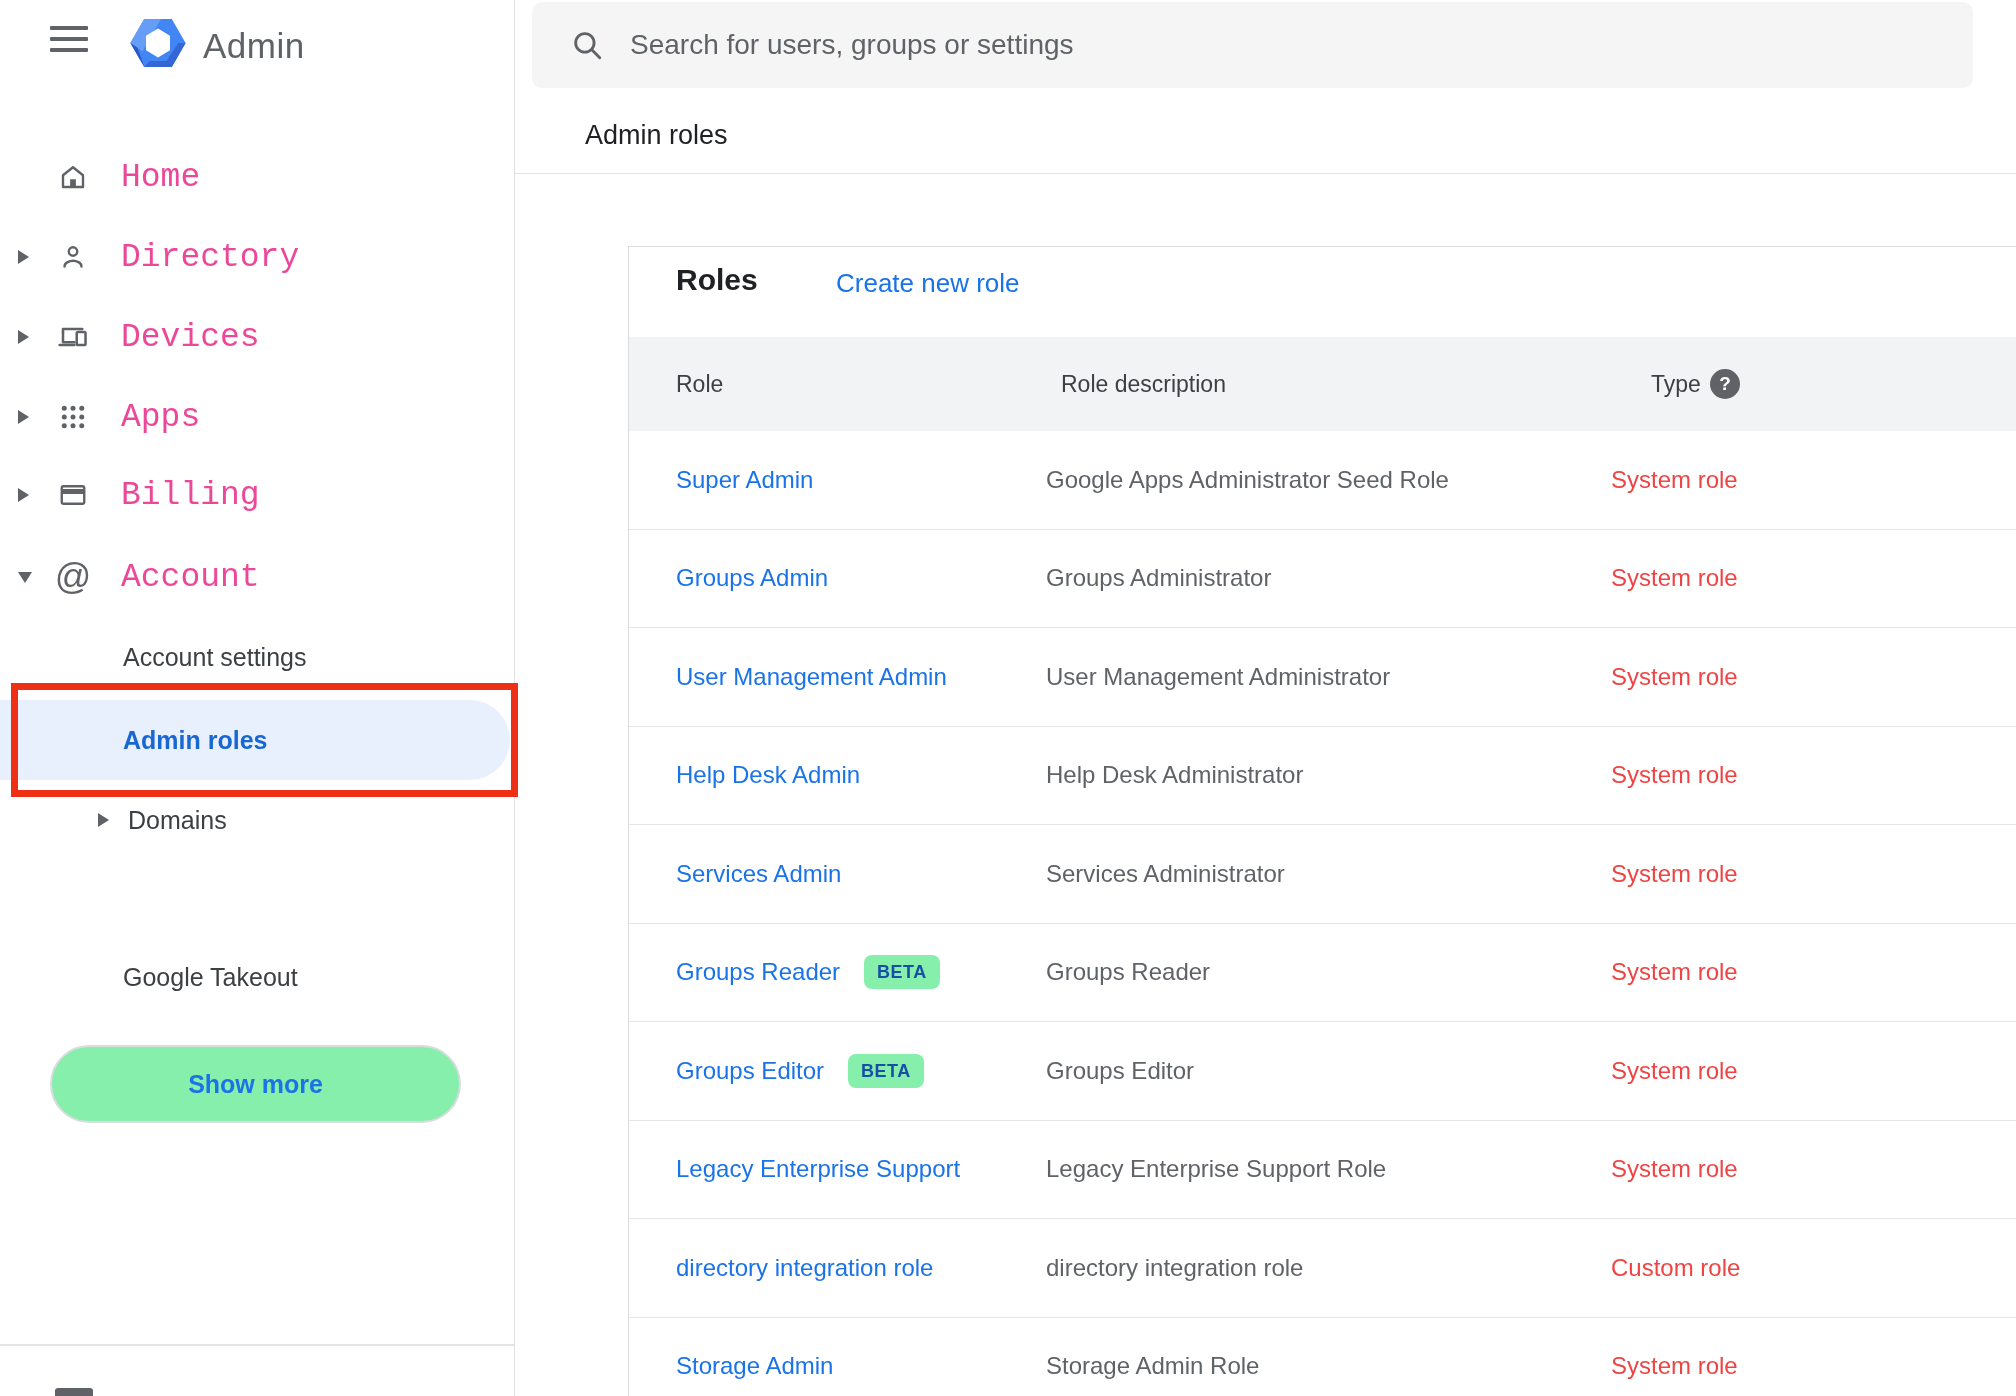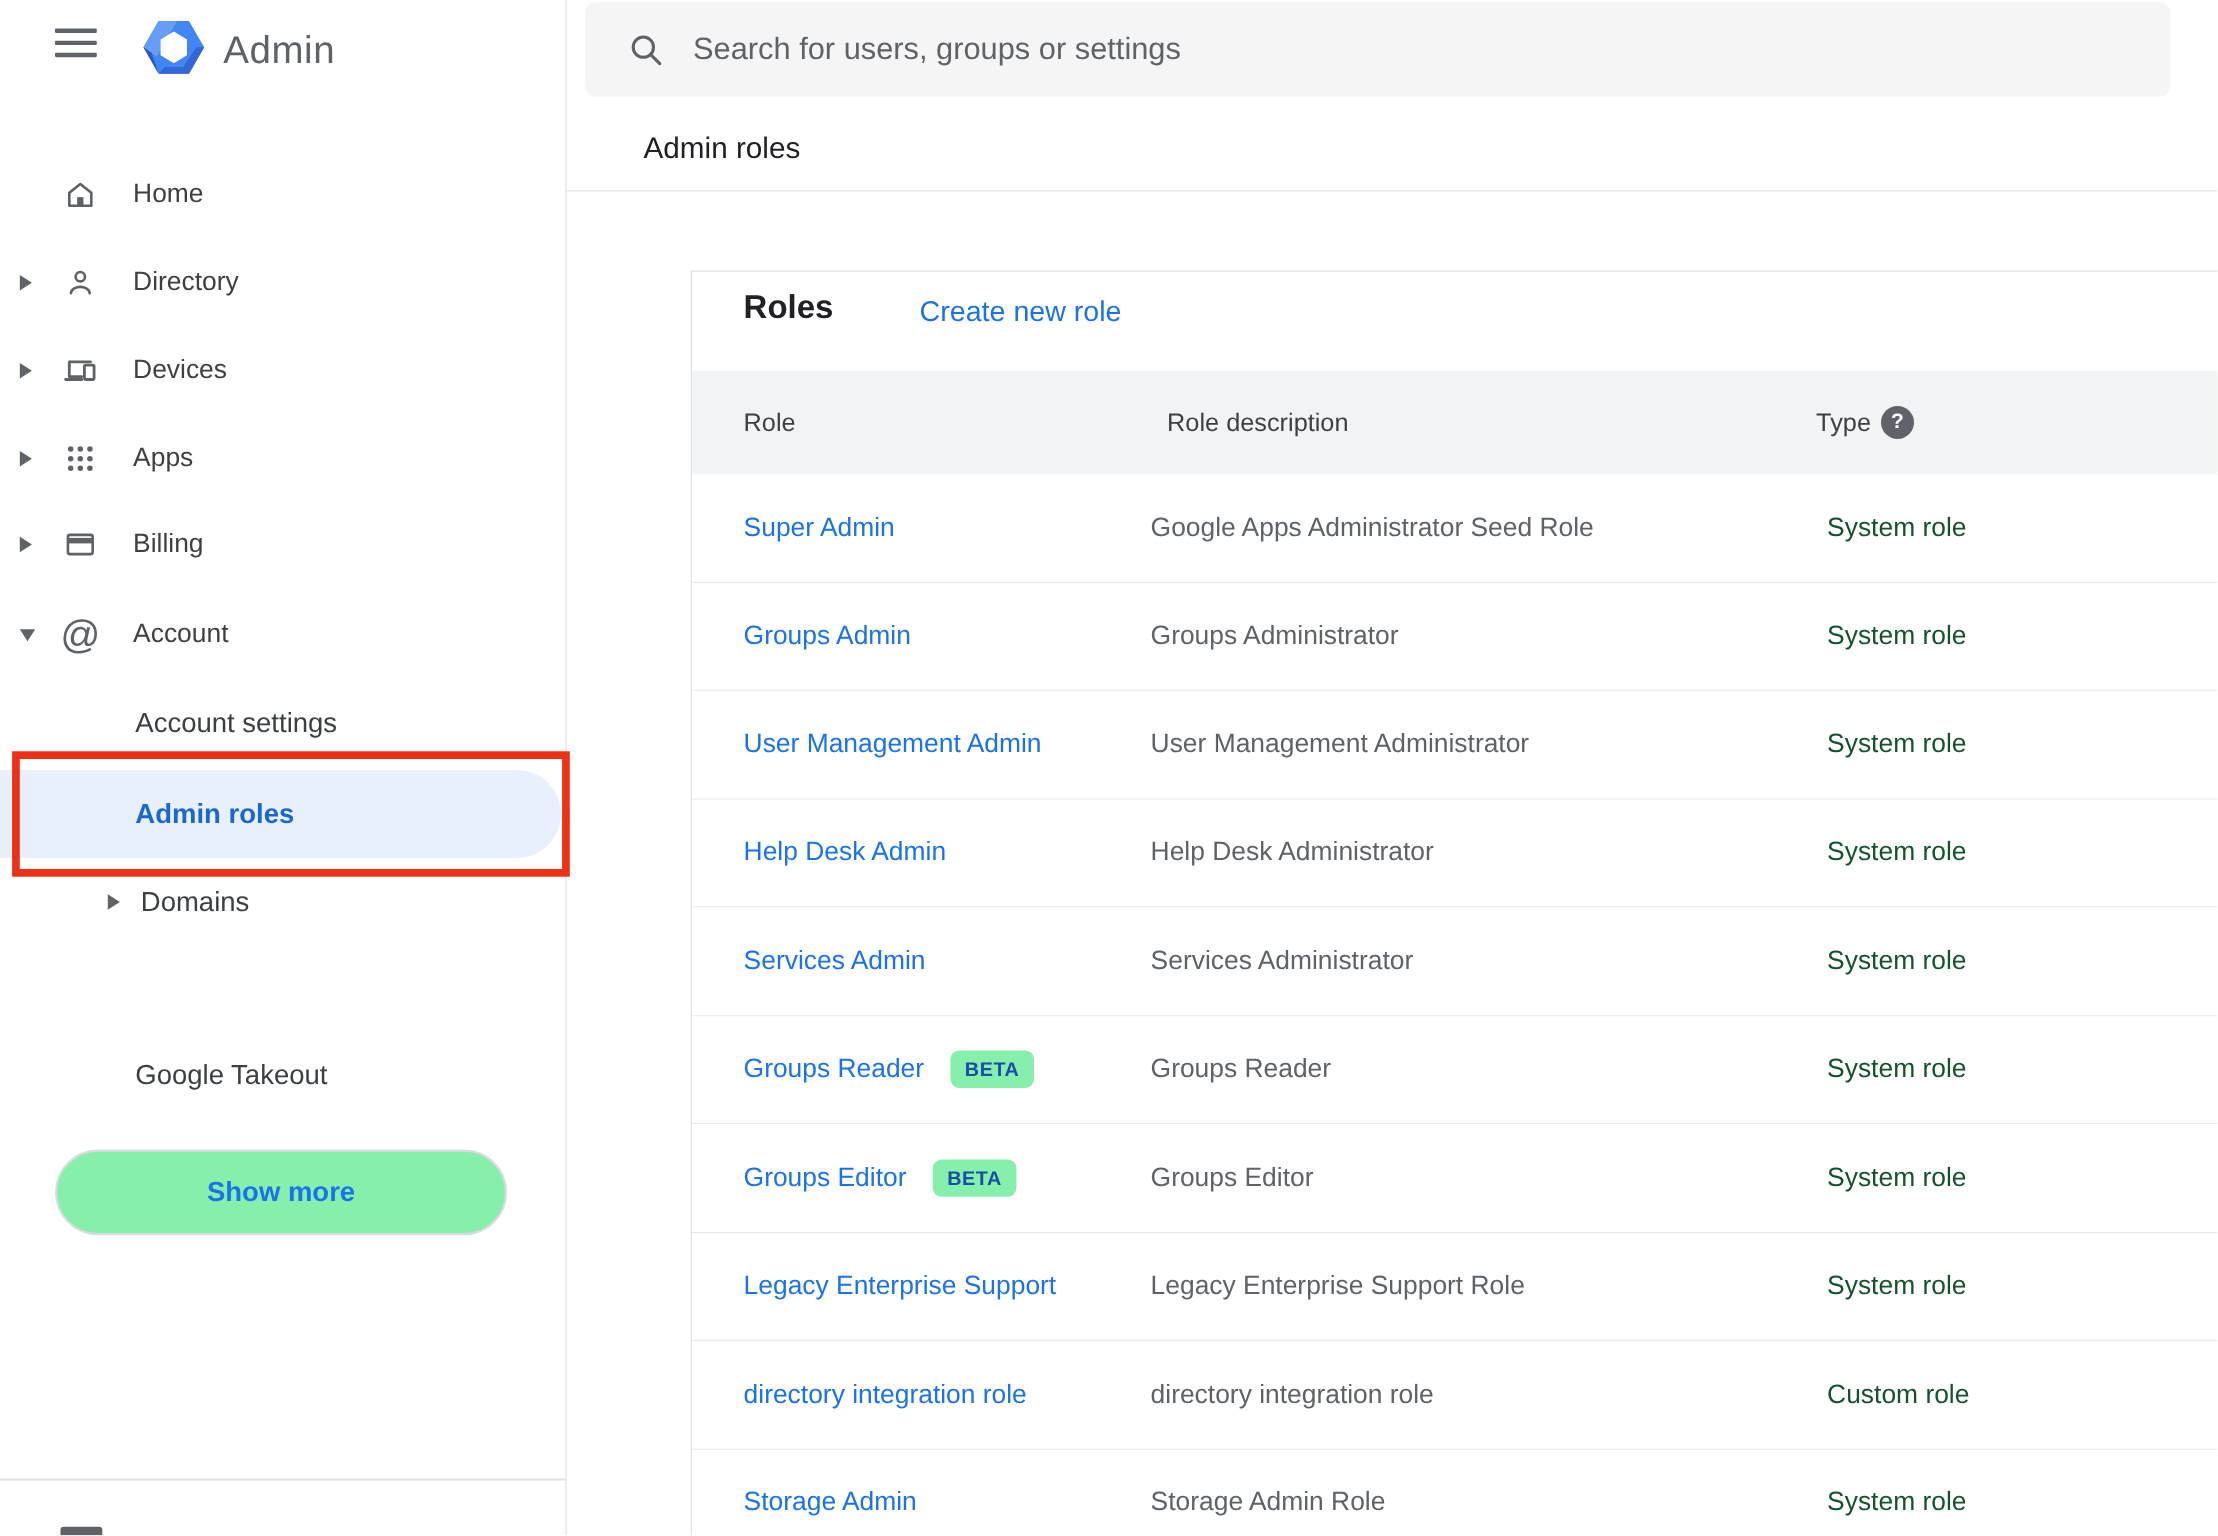--- a/index.html
+++ b/index.html
@@ -24,21 +24,21 @@
   .breadcrumb{position:absolute;left:585px;top:120px;font-size:27px;color:#202124;}
   .content-divider{position:absolute;left:514px;top:173px;width:1502px;height:1px;background:#dfe1e5;}
 
   
   .sidebar{position:absolute;left:0;top:0;width:514px;height:1396px;border-right:1px solid #e0e0e0;background:#fff;}
   .nav-item{position:absolute;left:0;width:514px;height:56px;display:flex;align-items:center;cursor:pointer;}
   .nav-item .tri{position:absolute;left:18px;}
   .tri-right{width:0;height:0;border-left:11px solid #5f6368;border-top:7px solid transparent;border-bottom:7px solid transparent;}
   .tri-down{width:0;height:0;border-top:11px solid #5f6368;border-left:7px solid transparent;border-right:7px solid transparent;}
   .nav-icon{position:absolute;left:56px;width:34px;height:34px;display:flex;align-items:center;justify-content:center;color:#5f6368;}
-  .nav-label{position:absolute;left:121px;font-size:24px;color:#404040;white-space:nowrap;}
+  .nav-label{position:absolute;left:121px;font-size:33px;color:#ec4899;white-space:nowrap;font-family:Liberation Mono, monospace;}
   .sub-label{position:absolute;left:123px;font-size:25px;color:#3c4043;white-space:nowrap;}
   .at-glyph{font-size:36px;color:#5f6368;line-height:34px;}
   .active-pill{position:absolute;left:0;top:700px;width:510px;height:80px;background:#e8f0fe;
                border-radius:0 40px 40px 0;display:flex;align-items:center;cursor:pointer;}
   .active-pill .sub-label{color:#1967d2;font-weight:bold;}
   .show-more{position:absolute;left:50px;top:1045px;width:407px;height:74px;border:2px solid #dadce0;
              border-radius:39px;display:flex;align-items:center;justify-content:center;
              font-size:25px;font-weight:bold;color:#1a73e8;background:#86efac;cursor:pointer;}
   .sidebar-divider{position:absolute;left:0;top:1344px;width:514px;height:2px;background:#e4e4e4;}
   .partial-icon{position:absolute;left:55px;top:1388px;width:38px;height:8px;background:#5f6368;border-radius:3px 3px 0 0;}
@@ -57,21 +57,21 @@
   .th{position:absolute;top:0;height:94px;display:flex;align-items:center;font-size:23px;color:#3c4043;}
   .th-role{left:47px;} .th-desc{left:432px;} .th-type{left:1022px;}
   .help-circle{position:absolute;left:1081px;top:32px;width:30px;height:30px;border-radius:50%;
                background:#5f6368;color:#fff;font-size:19px;font-weight:bold;display:flex;
                align-items:center;justify-content:center;cursor:pointer;}
   .rows{position:absolute;left:0;top:184px;width:1388px;}
   .trow{position:relative;width:1388px;height:97.5px;border-bottom:1px solid #e4e6e8;background:#fff;}
   .cell{position:absolute;top:0;height:97.5px;display:flex;align-items:center;font-size:24px;}
   .cell-role{left:47px;color:#1a73e8;cursor:pointer;}
   .cell-desc{left:417px;color:#5f6368;}
-  .cell-type{left:1032px;color:#14532d;}
+  .cell-type{left:982px;color:#ef4444;}
   .beta-badge{margin-left:24px;background:#86efac;color:#174ea6;font-size:18px;font-weight:bold;
               letter-spacing:.5px;padding:8px 13px;border-radius:8px;line-height:18px;}
   .icon-stroke{stroke:#5f6368;fill:none;stroke-width:1.9;stroke-linejoin:round;stroke-linecap:round;}
 </style>
 </head>
 <body>
 
 <div id="app">
 
   <div class="sidebar">

